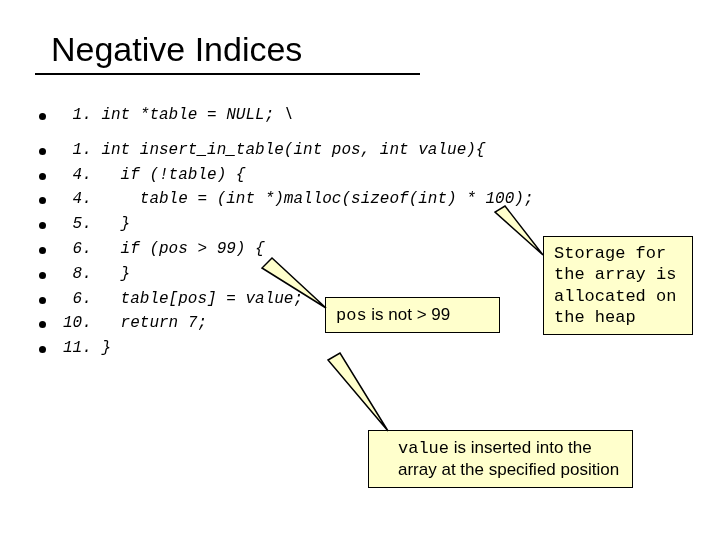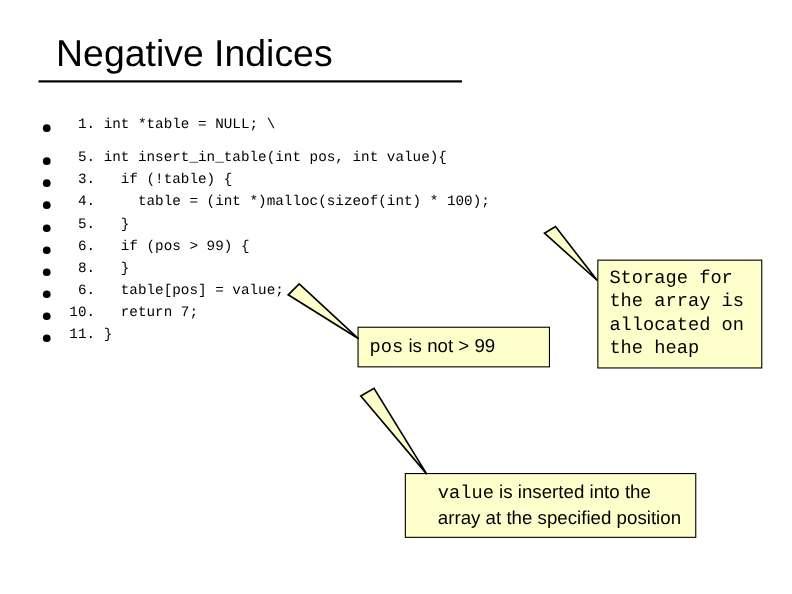--- a/index.html
+++ b/index.html
@@ -31,26 +31,27 @@
     width: 385px;
     margin-bottom: 28px;
   }
   .bullets {
     list-style: none;
     padding: 0;
     margin: 0;
   }
   .bullets li {
     font-family: "Courier New", monospace;
-    font-size: 13px;
+    font-size: 16px;
     line-height: 1.55;
     white-space: pre;
     position: relative;
     padding-left: 28px;
     color: #000;
+    font-style: italic;
   }
   .bullets li::before {
     content: "";
     position: absolute;
     left: 4px;
     top: 10px;
     width: 7px;
     height: 7px;
     background: #000;
     border-radius: 50%;
@@ -85,22 +86,22 @@
 <body>
 
 <div class="slide">
 
   <h1 class="title">Negative Indices</h1>
   <div class="title-underline"></div>
 
   <ul class="bullets">
     <li> 1. int *table = NULL; \</li>
     <li class="spacer"></li>
-    <li> 5. int insert_in_table(int pos, int value){</li>
-    <li> 3.   if (!table) {</li>
+    <li> 1. int insert_in_table(int pos, int value){</li>
+    <li> 4.   if (!table) {</li>
     <li> 4.     table = (int *)malloc(sizeof(int) * 100);</li>
     <li> 5.   }</li>
     <li> 6.   if (pos &gt; 99) {</li>
     <li> 8.   }</li>
     <li> 6.   table[pos] = value;</li>
     <li>10.   return 7;</li>
     <li>11. }</li>
   </ul>
 
   <div class="callout" style="left:543px; top:236px; width:150px;font-family:Liberation Mono, monospace;">

